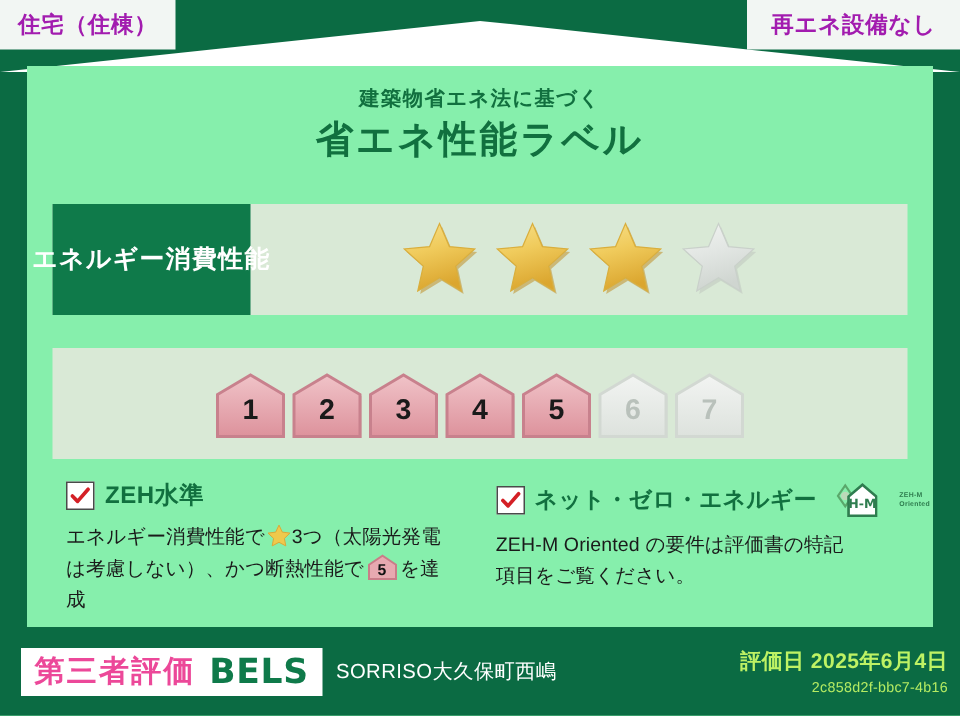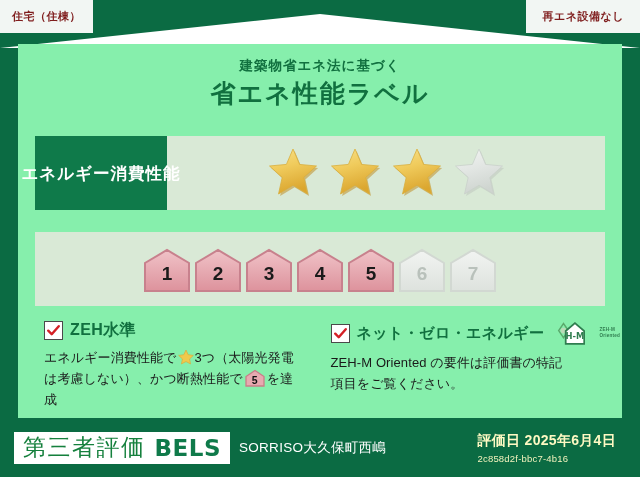--- a/index.html
+++ b/index.html
@@ -15,21 +15,21 @@
     background:#ffffff;
     -webkit-clip-path:polygon(0 100%, 50% 29%, 100% 100%);
     clip-path:polygon(0 100%, 50% 29%, 100% 100%);
   }
 
   
   .badge{
     position:absolute;top:0;height:33px;
     background:#f2f6f3;
     display:flex;align-items:center;justify-content:center;
-    font-size:11px;font-weight:bold;color:#7f1d1d;letter-spacing:0.5px;
+    font-size:15px;font-weight:bold;color:#a21caf;letter-spacing:0.5px;
     white-space:nowrap;
   }
   .badge-left{left:0;padding:0 12px;}
   .badge-right{right:0;padding:0 16px;}
 
   
   .card{
     position:absolute;left:18px;top:44px;width:604px;height:374px;
     background:#86efac;
   }
@@ -134,30 +134,30 @@
 
   
   .footer{
     position:absolute;left:0;bottom:0;width:640px;height:59px;
     display:flex;align-items:center;
   }
   .bels-box{
     margin-left:14px;background:#ffffff;height:32px;
     display:flex;align-items:center;padding:0 9px;gap:9px;
   }
-  .bels-jp{font-size:23px;font-weight:normal;color:#15803d;letter-spacing:1.5px;}
+  .bels-jp{font-size:20px;font-weight:bold;color:#ec4899;letter-spacing:1.5px;}
   .bels-en{
     font-size:23px;font-weight:bold;color:#0f7a4a;letter-spacing:0.5px;
     font-family:"DejaVu Sans","Liberation Sans",sans-serif;
   }
   .site-name{
     margin-left:9px;color:#ffffff;font-size:13.5px;letter-spacing:0.3px;
   }
   .footer-right{
-    margin-left:auto;margin-right:24px;text-align:left;color:#fef9c3;
+    margin-left:auto;margin-right:8px;text-align:right;color:#bef264;
   }
   .eval-date{font-size:14px;font-weight:bold;letter-spacing:0.3px;white-space:nowrap;}
   .eval-id{font-size:9.5px;letter-spacing:0.2px;margin-top:3px;opacity:0.95;}
 </style>
 </head>
 <body>
 
 <div id="label-root">
 
   <div class="roof-inner"></div>

